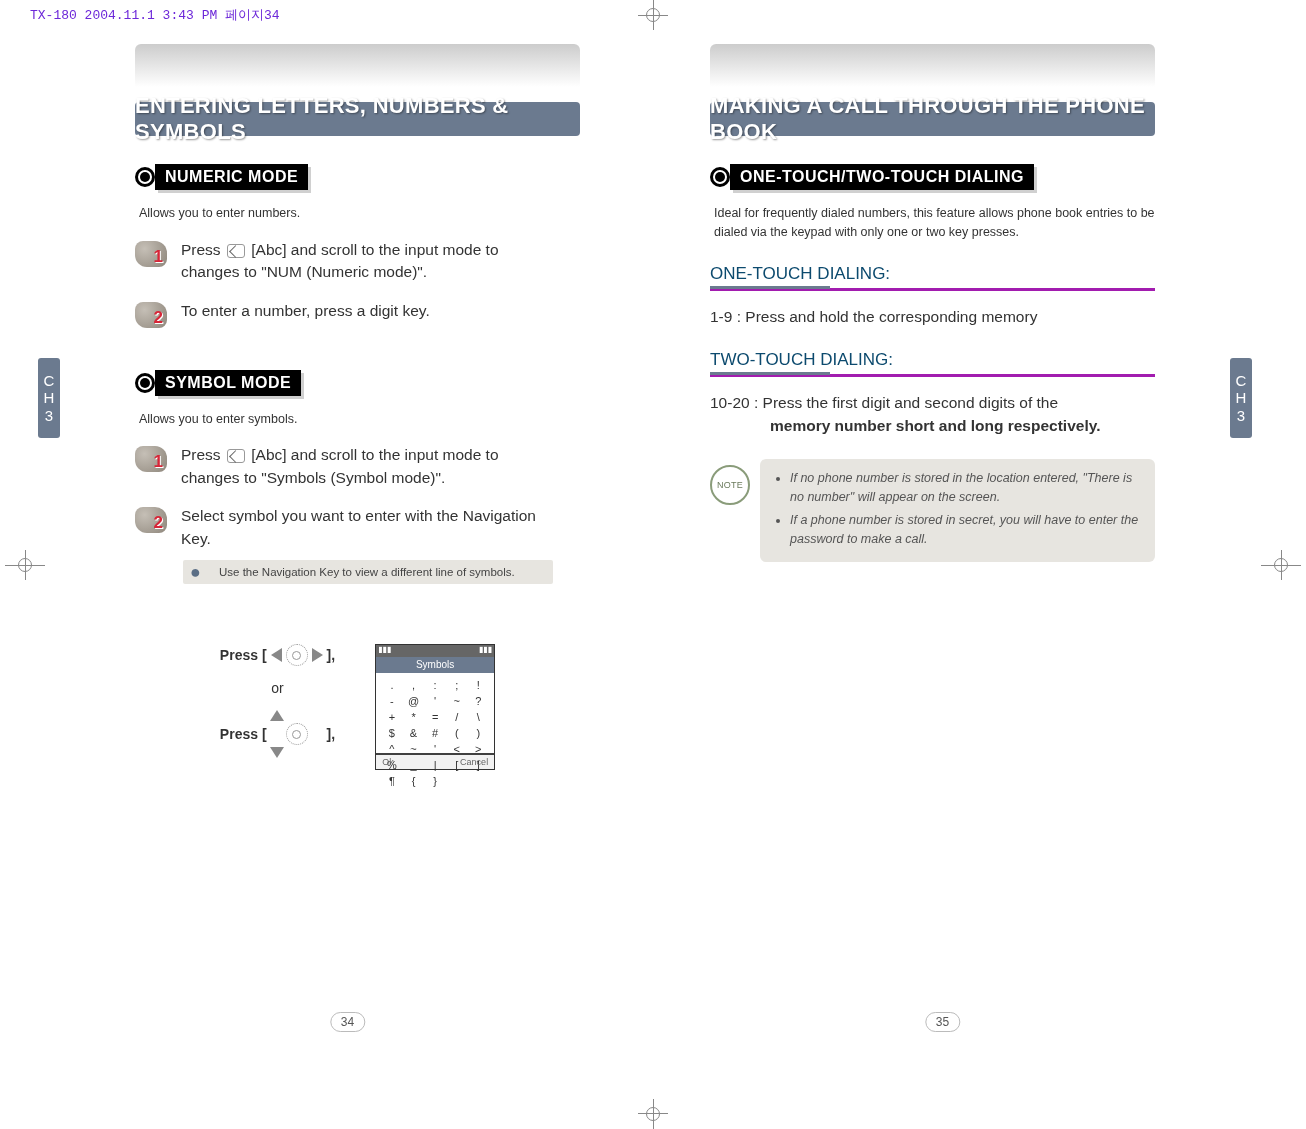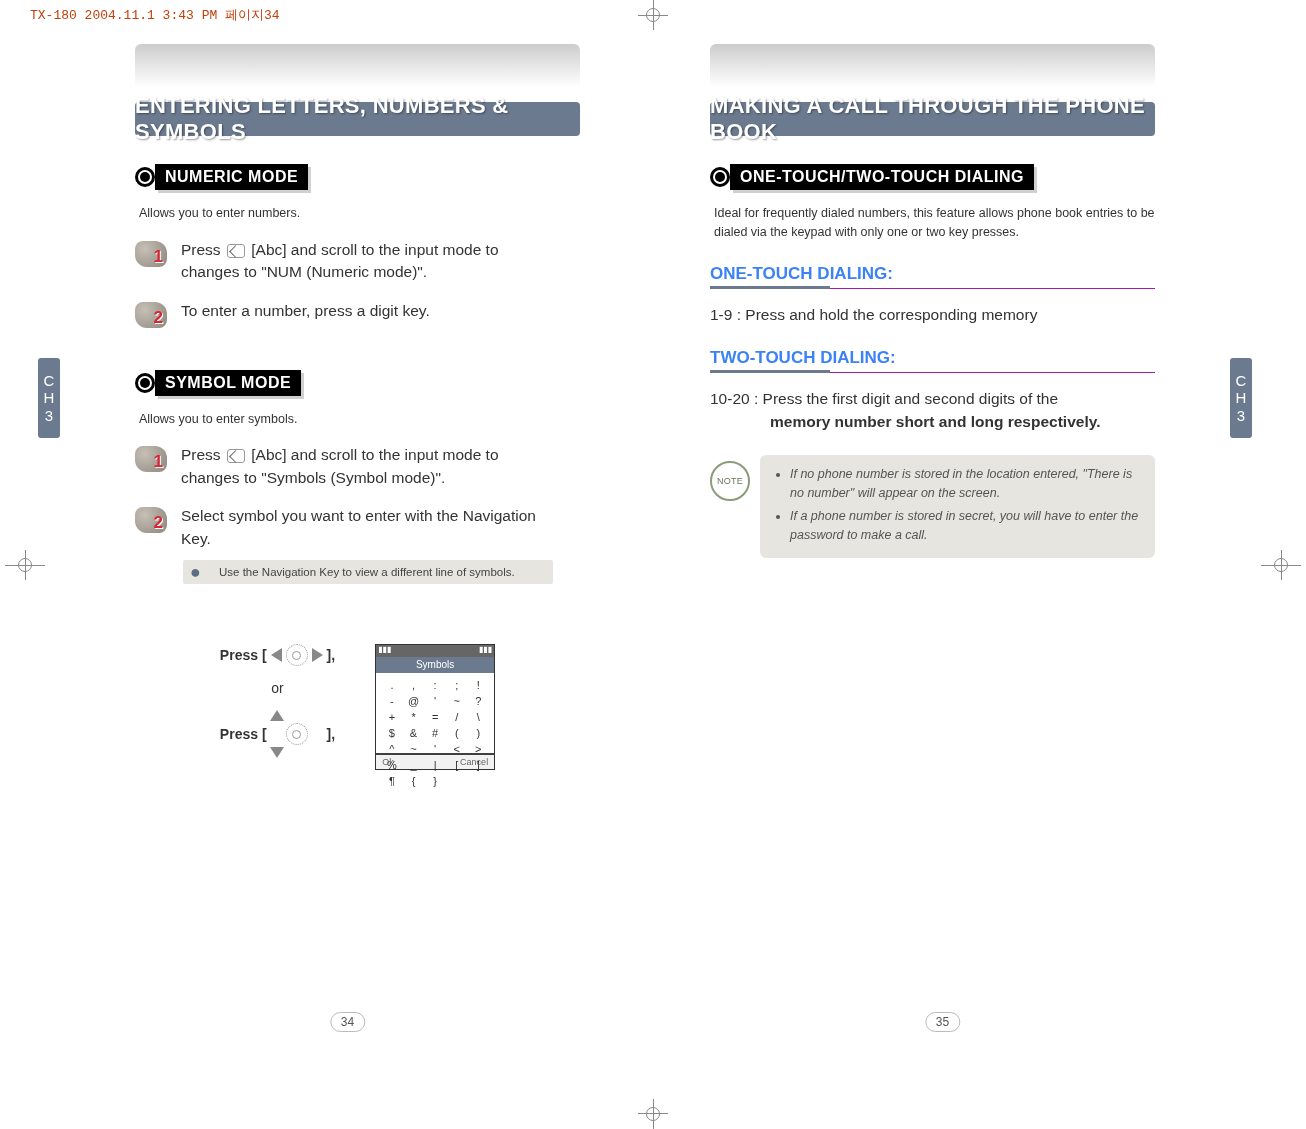--- a/index.html
+++ b/index.html
@@ -8,21 +8,21 @@
     height: 1129px;
     background: #fff;
     font-family: Arial, Helvetica, sans-serif;
     color: #333;
     position: relative;
   }
   .file-header {
     position: absolute;
     top: 6px; left: 30px;
     font-size: 13px;
-    color: #c2410c;
+    color: #6d28d9;
     font-family: "Courier New", monospace;
   }
   
   .crop-top, .crop-bottom {
     position: absolute;
     left: 50%; transform: translateX(-50%);
     width: 30px; height: 30px;
   }
   .crop-top { top: 0; }
   .crop-bottom { bottom: 0; }
@@ -181,22 +181,22 @@
     width:120px;border:1px solid #333;background:#fff;font-size:9px;
   }
   .phone-status{background:#666;color:#fff;height:12px;display:flex;justify-content:space-between;padding:0 2px;font-size:8px;}
   .phone-title{background:#6B7A8F;color:#fff;text-align:center;height:16px;line-height:16px;font-size:10px;}
   .phone-body{padding:6px 8px;height:80px;}
   .sym-grid{display:grid;grid-template-columns:repeat(5,1fr);gap:4px 6px;font-size:11px;text-align:center;}
   .phone-soft{display:flex;justify-content:space-between;padding:2px 6px;border-top:2px solid #404040;background:#f2f2f2;font-size:9px;color:#666;align-items:flex-end;}
 
   
   .subheading{
-    font-size:17px; font-weight:bold; color:#3b82f6; margin-top:22px;
-    border-bottom:1px solid #a21caf; padding-bottom:4px;
+    font-size:17px; font-weight:normal; color:#0c4a6e; margin-top:22px;
+    border-bottom:3px solid #a21caf; padding-bottom:4px;
     position:relative;
   }
   .subheading::after{
     content:""; position:absolute; left:0; bottom:-1px; width:120px; height:3px;
     background:#6B7A8F;
   }
   .body-text{ font-size:15.5px; line-height:1.5; margin-top:14px; max-width:430px;}
   .body-text .indent{display:block;padding-left:48px;}
 
   .note-panel{

